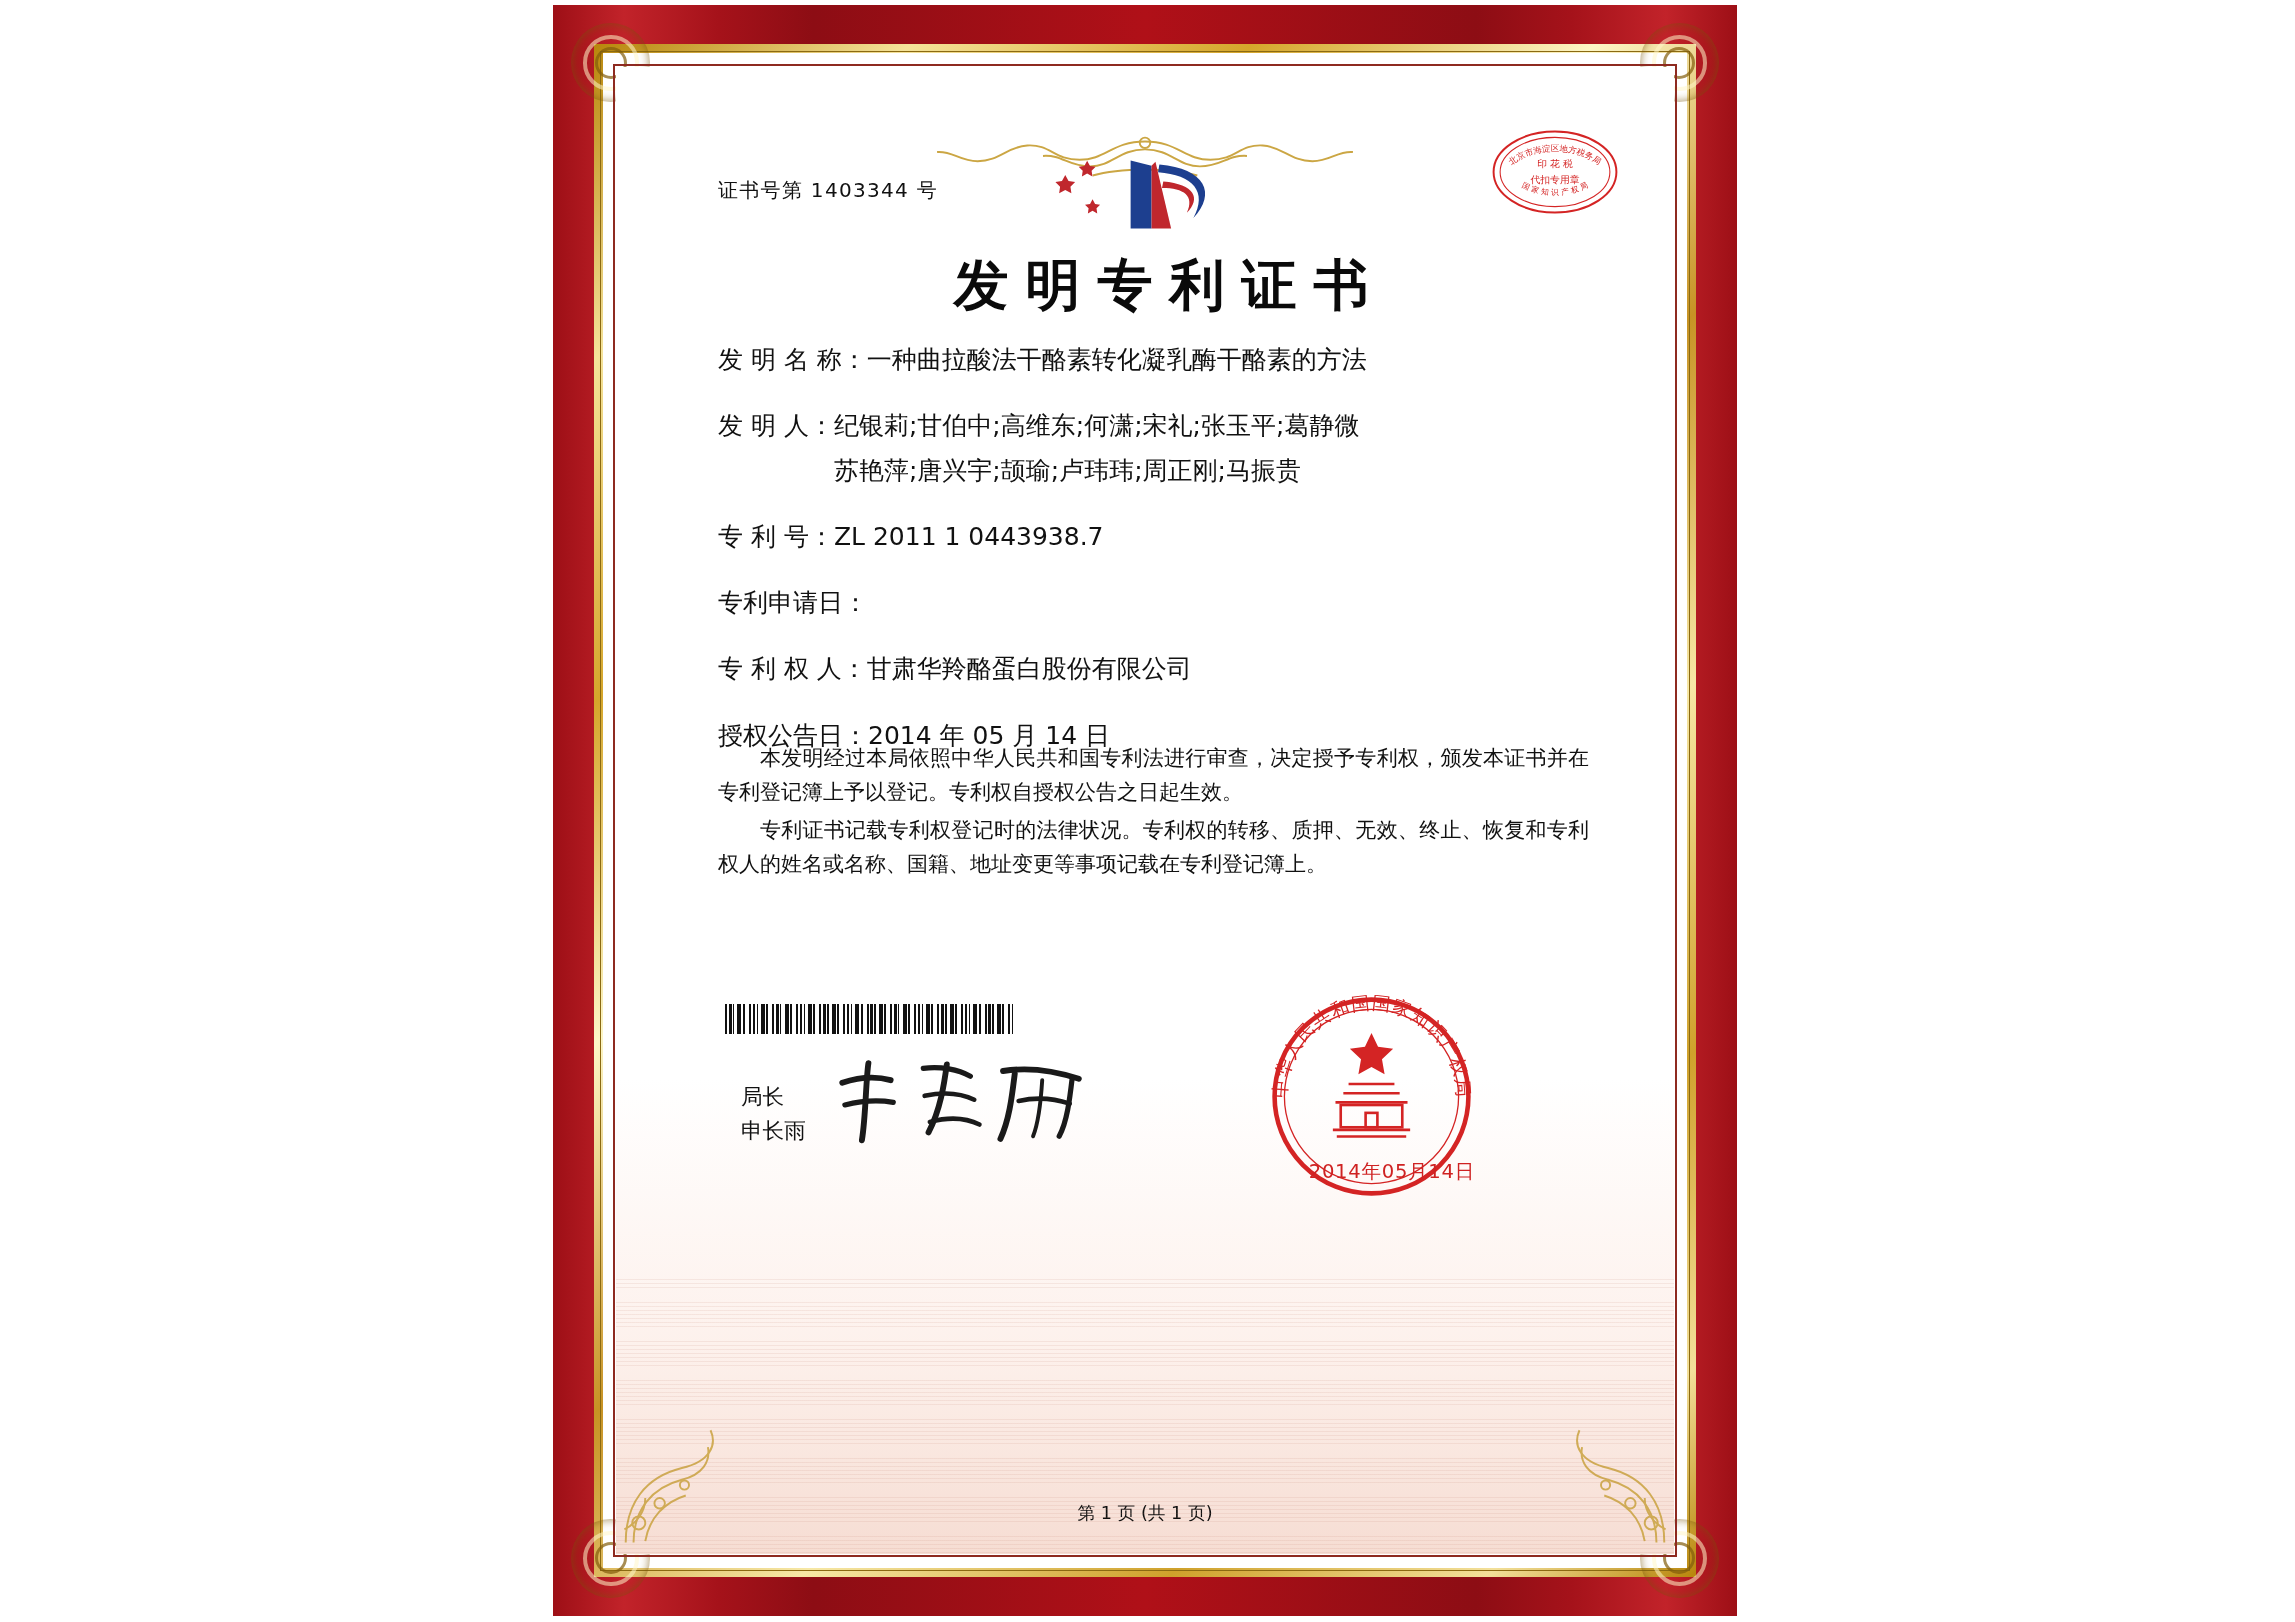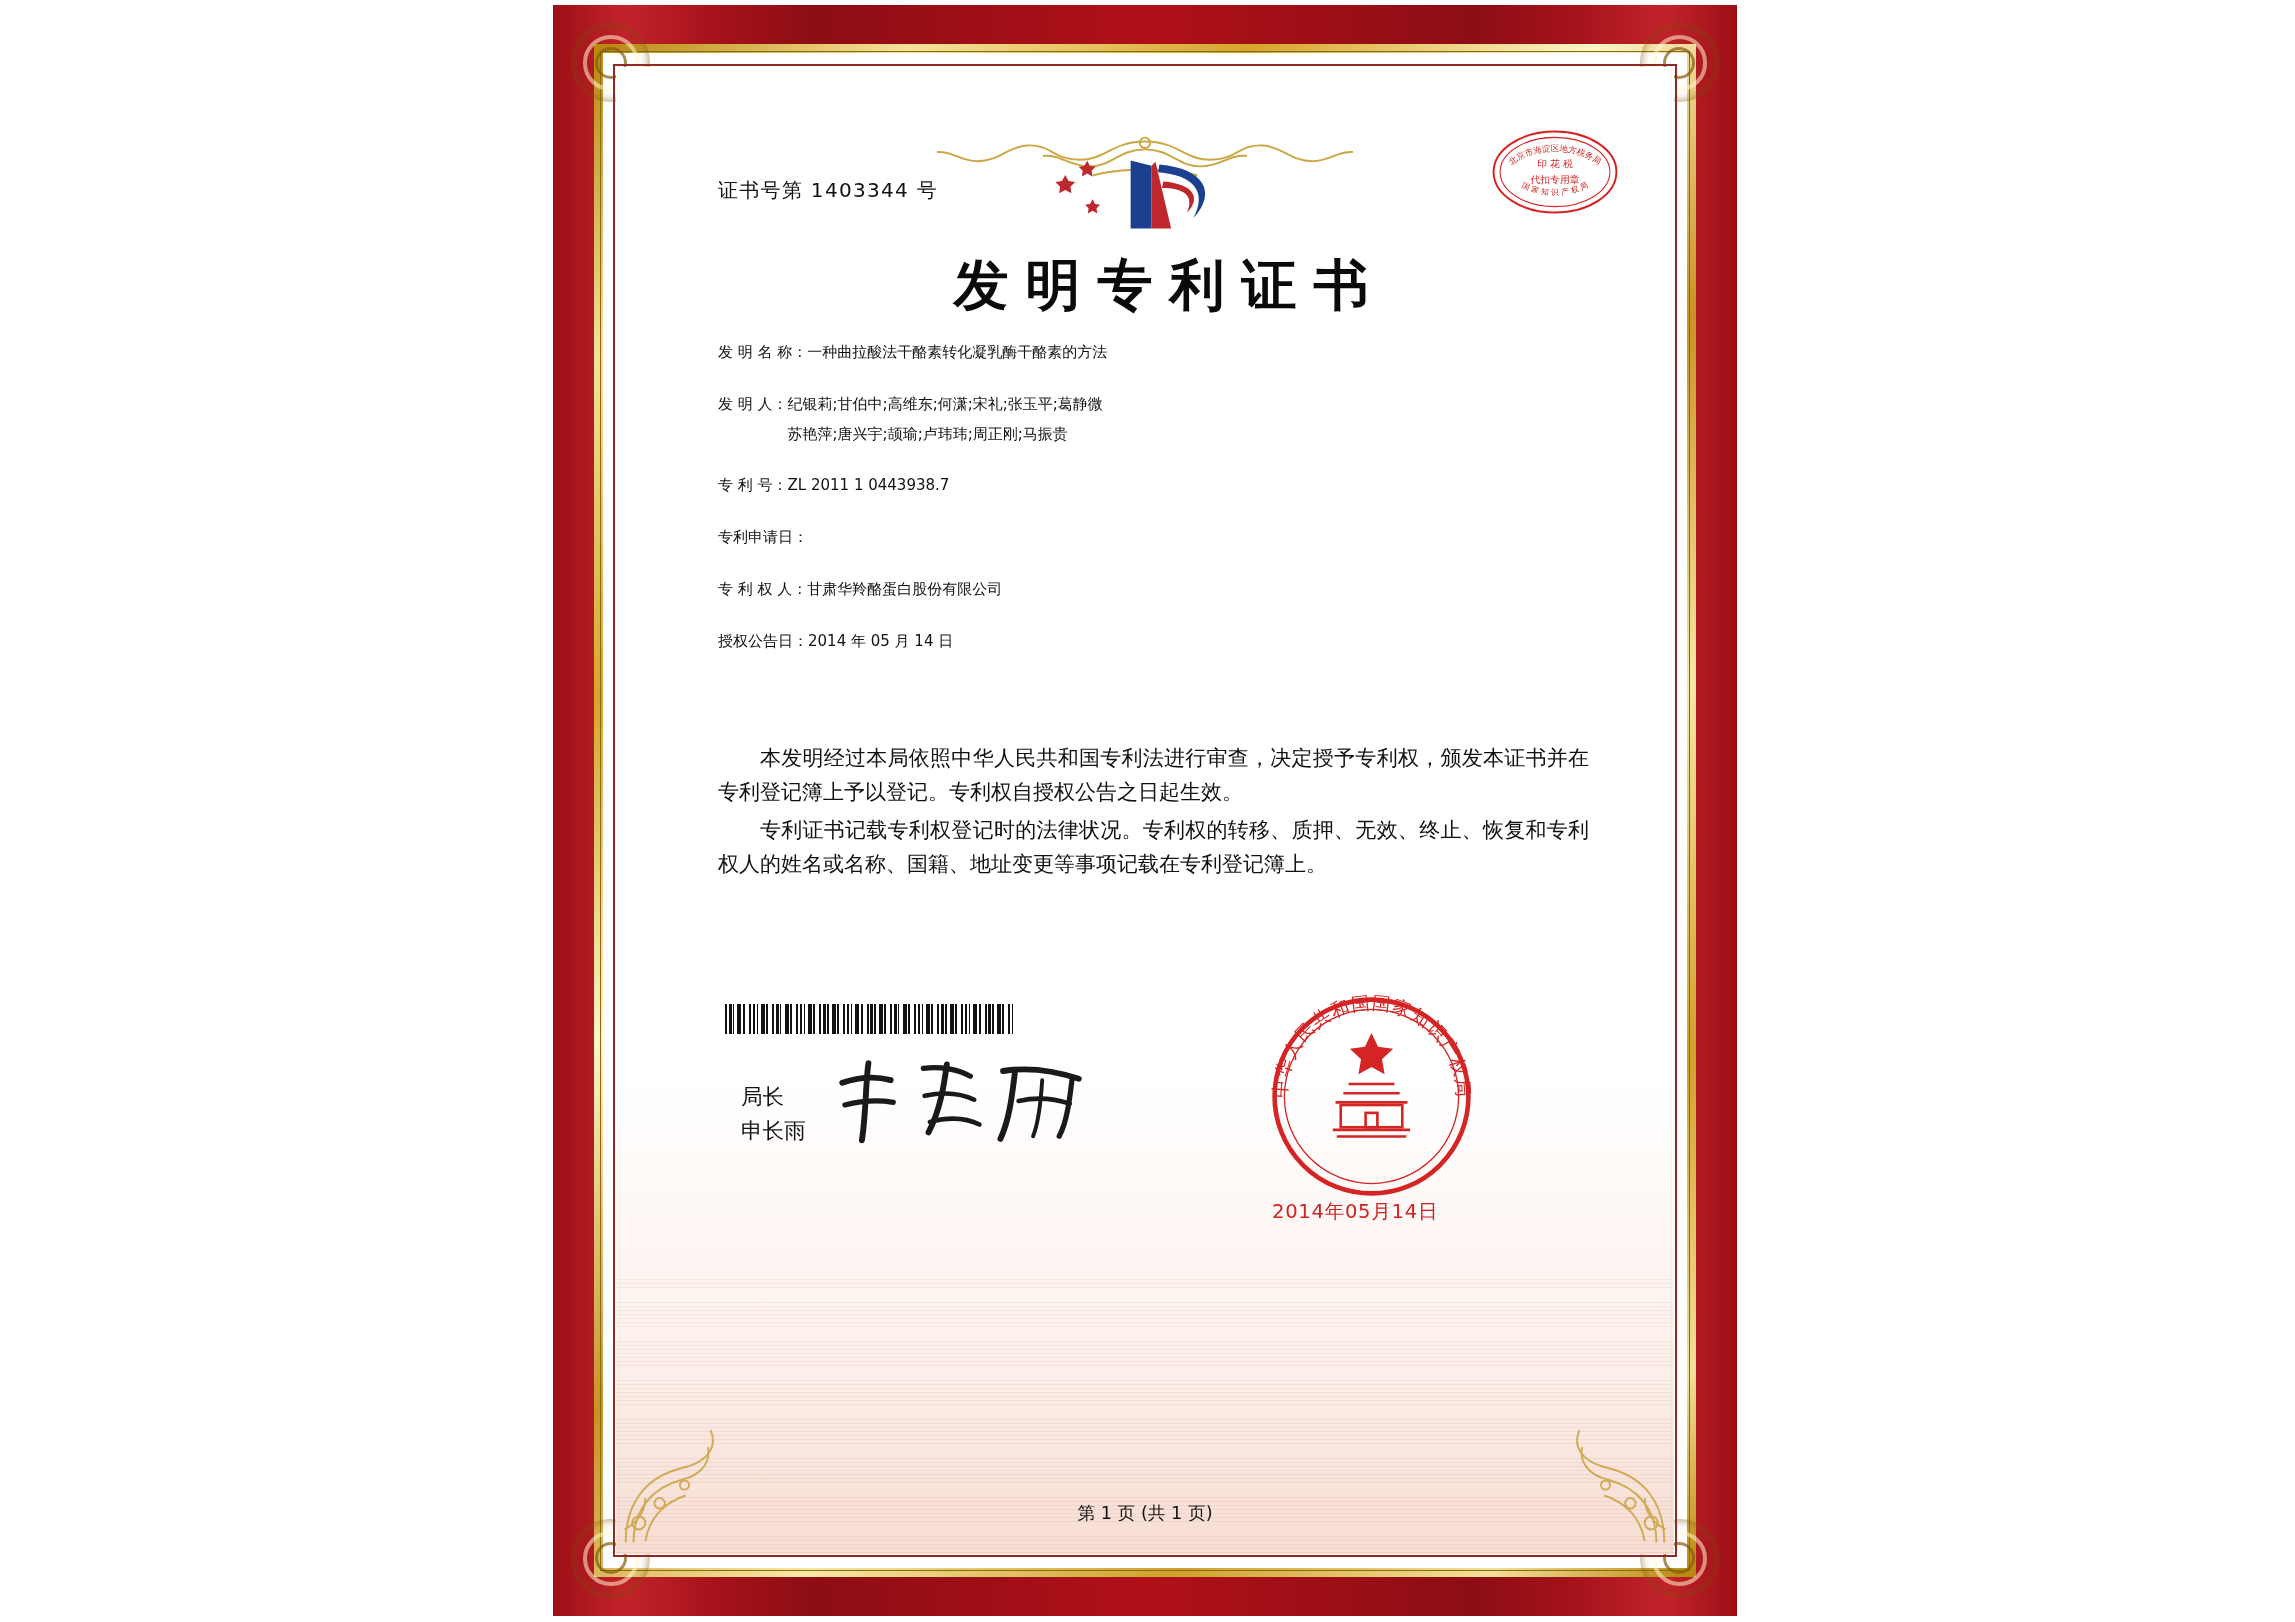--- a/index.html
+++ b/index.html
@@ -162,21 +162,21 @@
   .fields {
     position: absolute;
     left: 102px;
     right: 79px;
     top: 275px;
   }
   .field-row {
     display: flex;
     align-items: flex-start;
     margin-bottom: 30px;
-    font-size: 15px;
+    font-size: 25px;
     color: #111;
     line-height: 1.45;
   }
   .field-label {
     flex: 0 0 auto;
     white-space: pre;
     font-family: "DejaVu Sans", "Liberation Sans", sans-serif;
   }
   .field-value {
     flex: 1 1 auto;
@@ -246,26 +246,25 @@
     width: 203px;
     height: 203px;
   }
   .seal svg { width:100%; height:100%; display:block; }
 
   .seal-date {
     position: absolute;
     left: 656px;
     top: 1091px;
     width: 203px;
-    text-align: left;
+    text-align: right;
     font-size: 19.6px;
     color: #cf2222;
     letter-spacing: 0.7px;
     font-family: "DejaVu Sans", "Liberation Sans", sans-serif;
-    margin-top: 40px;
   }
 
   
   .stamp-tr {
     position: absolute;
     right: 51px;
     top: 56px;
     width: 136px;
     height: 98px;
   }

